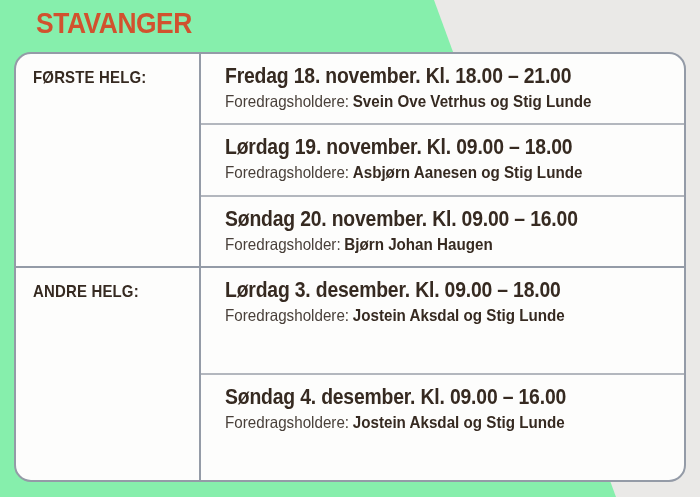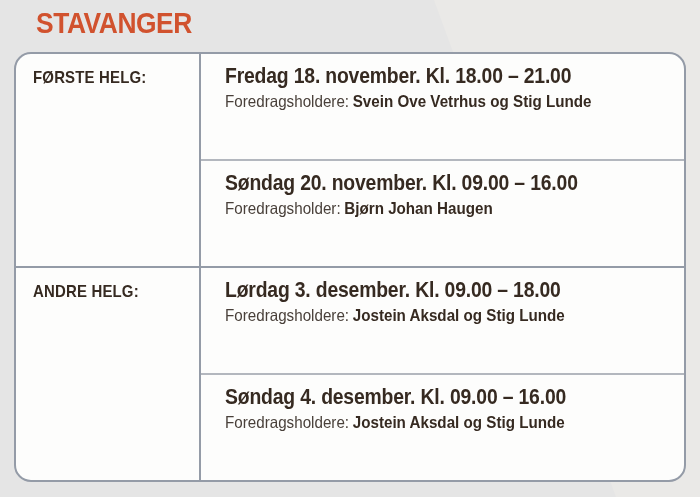--- a/index.html
+++ b/index.html
@@ -1,19 +1,19 @@
 <!DOCTYPE html>
 <html><head>
 <meta charset="utf-8">
 <style>
   html,body{margin:0;padding:0;}
   .stage{
     position:relative;
     width:700px;height:497px;
-    background:#e5e5e5;
+    background:#86efac;
     overflow:hidden;
     font-family:"Liberation Sans", sans-serif;
   }
   .bg-diagonal{
     position:absolute;inset:0;
     background:#eae9e7;
     clip-path:polygon(62% 0%, 100% 0%, 100% 100%, 88% 100%);
   }
   .cond{display:block;transform:scaleX(0.88);transform-origin:left top;white-space:nowrap;}
   .title{
@@ -72,20 +72,26 @@
       </div>
       <div class="rows">
 
         <div class="row">
           <div class="row-title cond">Fredag 18. november. Kl. 18.00 – 21.00</div>
           <div class="row-sub cond">
             <span class="sub-label">Foredragsholdere:</span><span class="sub-names">Svein Ove Vetrhus og Stig Lunde</span>
           </div>
         </div>
 
+        <div class="row">
+          <div class="row-title cond">Lørdag 19. november. Kl. 09.00 – 18.00</div>
+          <div class="row-sub cond">
+            <span class="sub-label">Foredragsholdere:</span><span class="sub-names">Asbjørn Aanesen og Stig Lunde</span>
+          </div>
+        </div>
 
         <div class="row">
           <div class="row-title cond">Søndag 20. november. Kl. 09.00 – 16.00</div>
           <div class="row-sub cond">
             <span class="sub-label">Foredragsholder:</span><span class="sub-names">Bjørn Johan Haugen</span>
           </div>
         </div>
 
       </div>
     </section>

